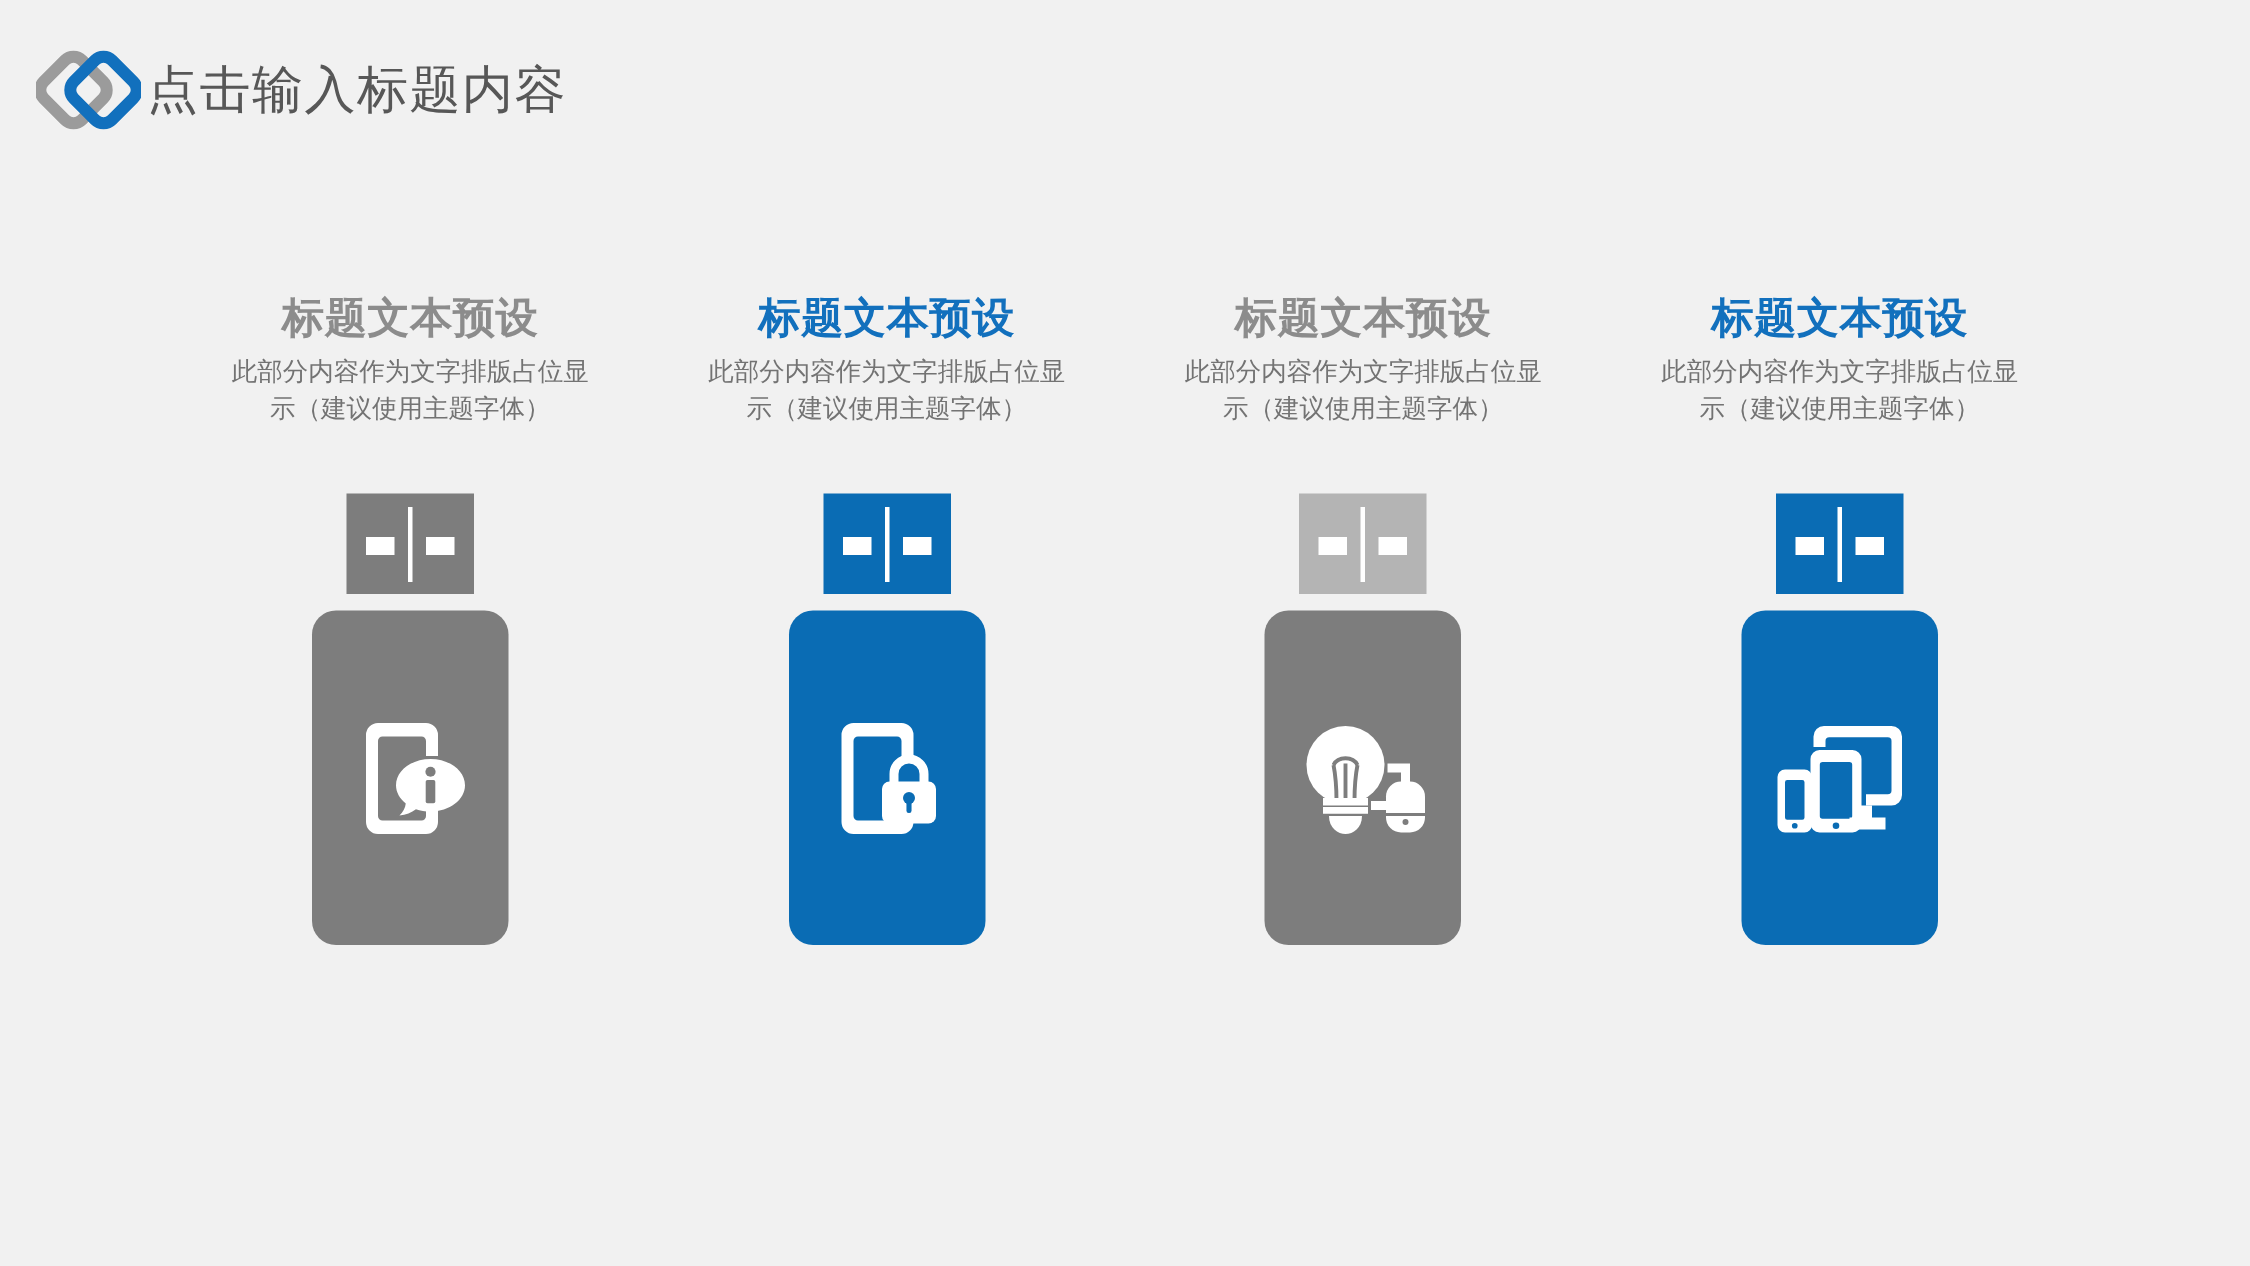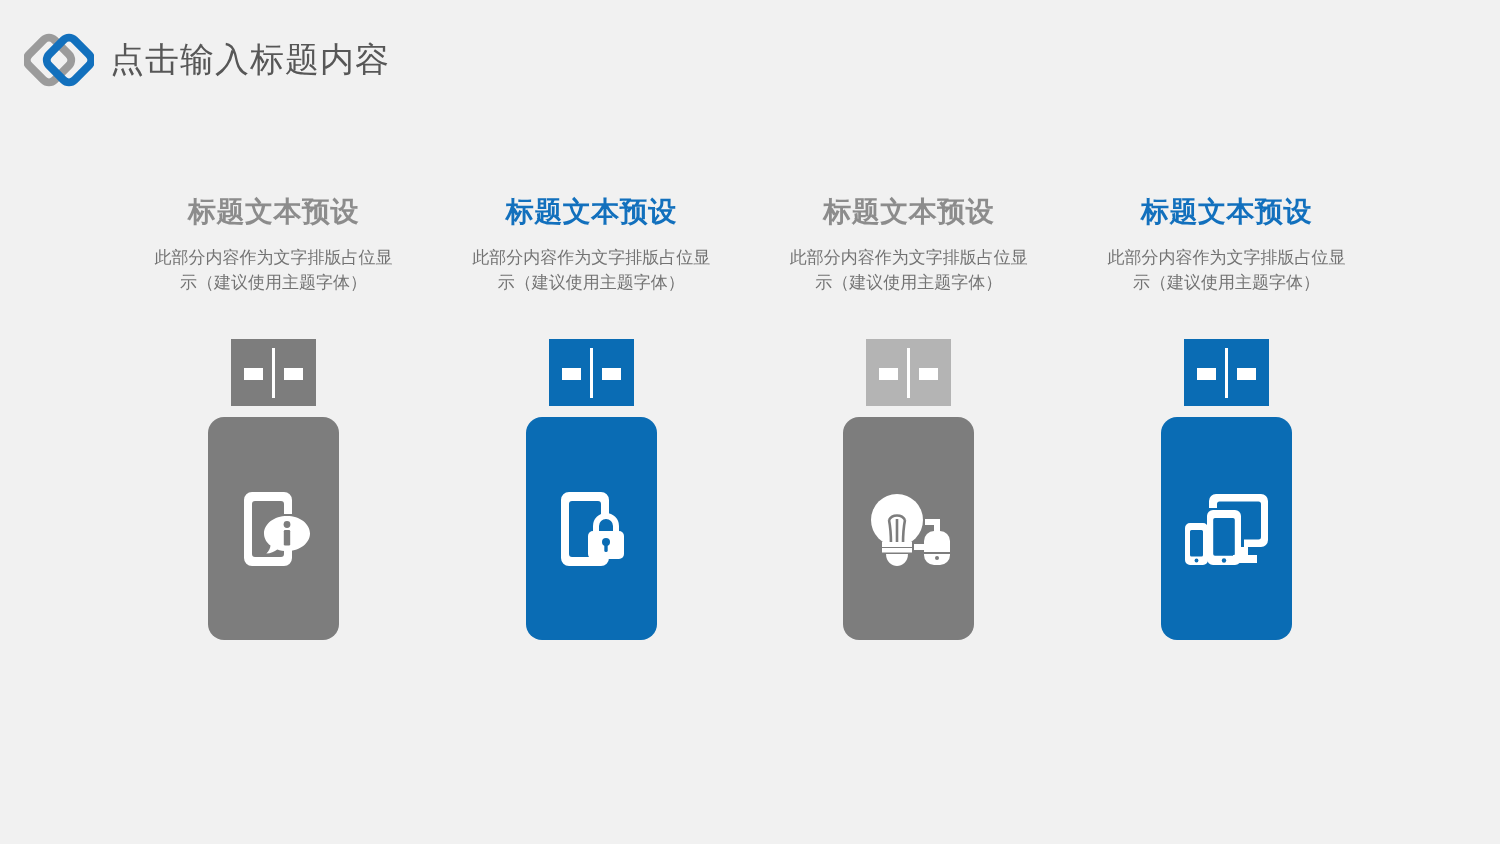--- a/index.html
+++ b/index.html
@@ -27,21 +27,21 @@
   .brand-logo {
     width: 70px;
     height: 58px;
     flex: 0 0 auto;
     display: block;
   }
   .header-title {
     font-size: 34px;
     color: #575757;
     letter-spacing: 1px;
-    margin-left: 16px;
+    margin-left: 4px;
     white-space: nowrap;
     font-weight: 400;
   }
 
   
   .columns {
     position: absolute;
     left: 145px;
     top: 196px;
     width: 1210px;
@@ -53,21 +53,21 @@
     display: flex;
     flex-direction: column;
     align-items: center;
   }
   .col-title {
     font-size: 28px;
     font-weight: bold;
     line-height: 1.15;
     letter-spacing: 0.5px;
     white-space: nowrap;
-    margin: 0 0 18px 0;
+    margin: 0 0 8px 0;
   }
   .col-title.gray  { color: #8c8c8c; }
   .col-title.blue  { color: #1270bd; }
 
   .col-body {
     font-size: 17px;
     line-height: 1.45;
     color: #737373;
     text-align: center;
     width: 238px;

